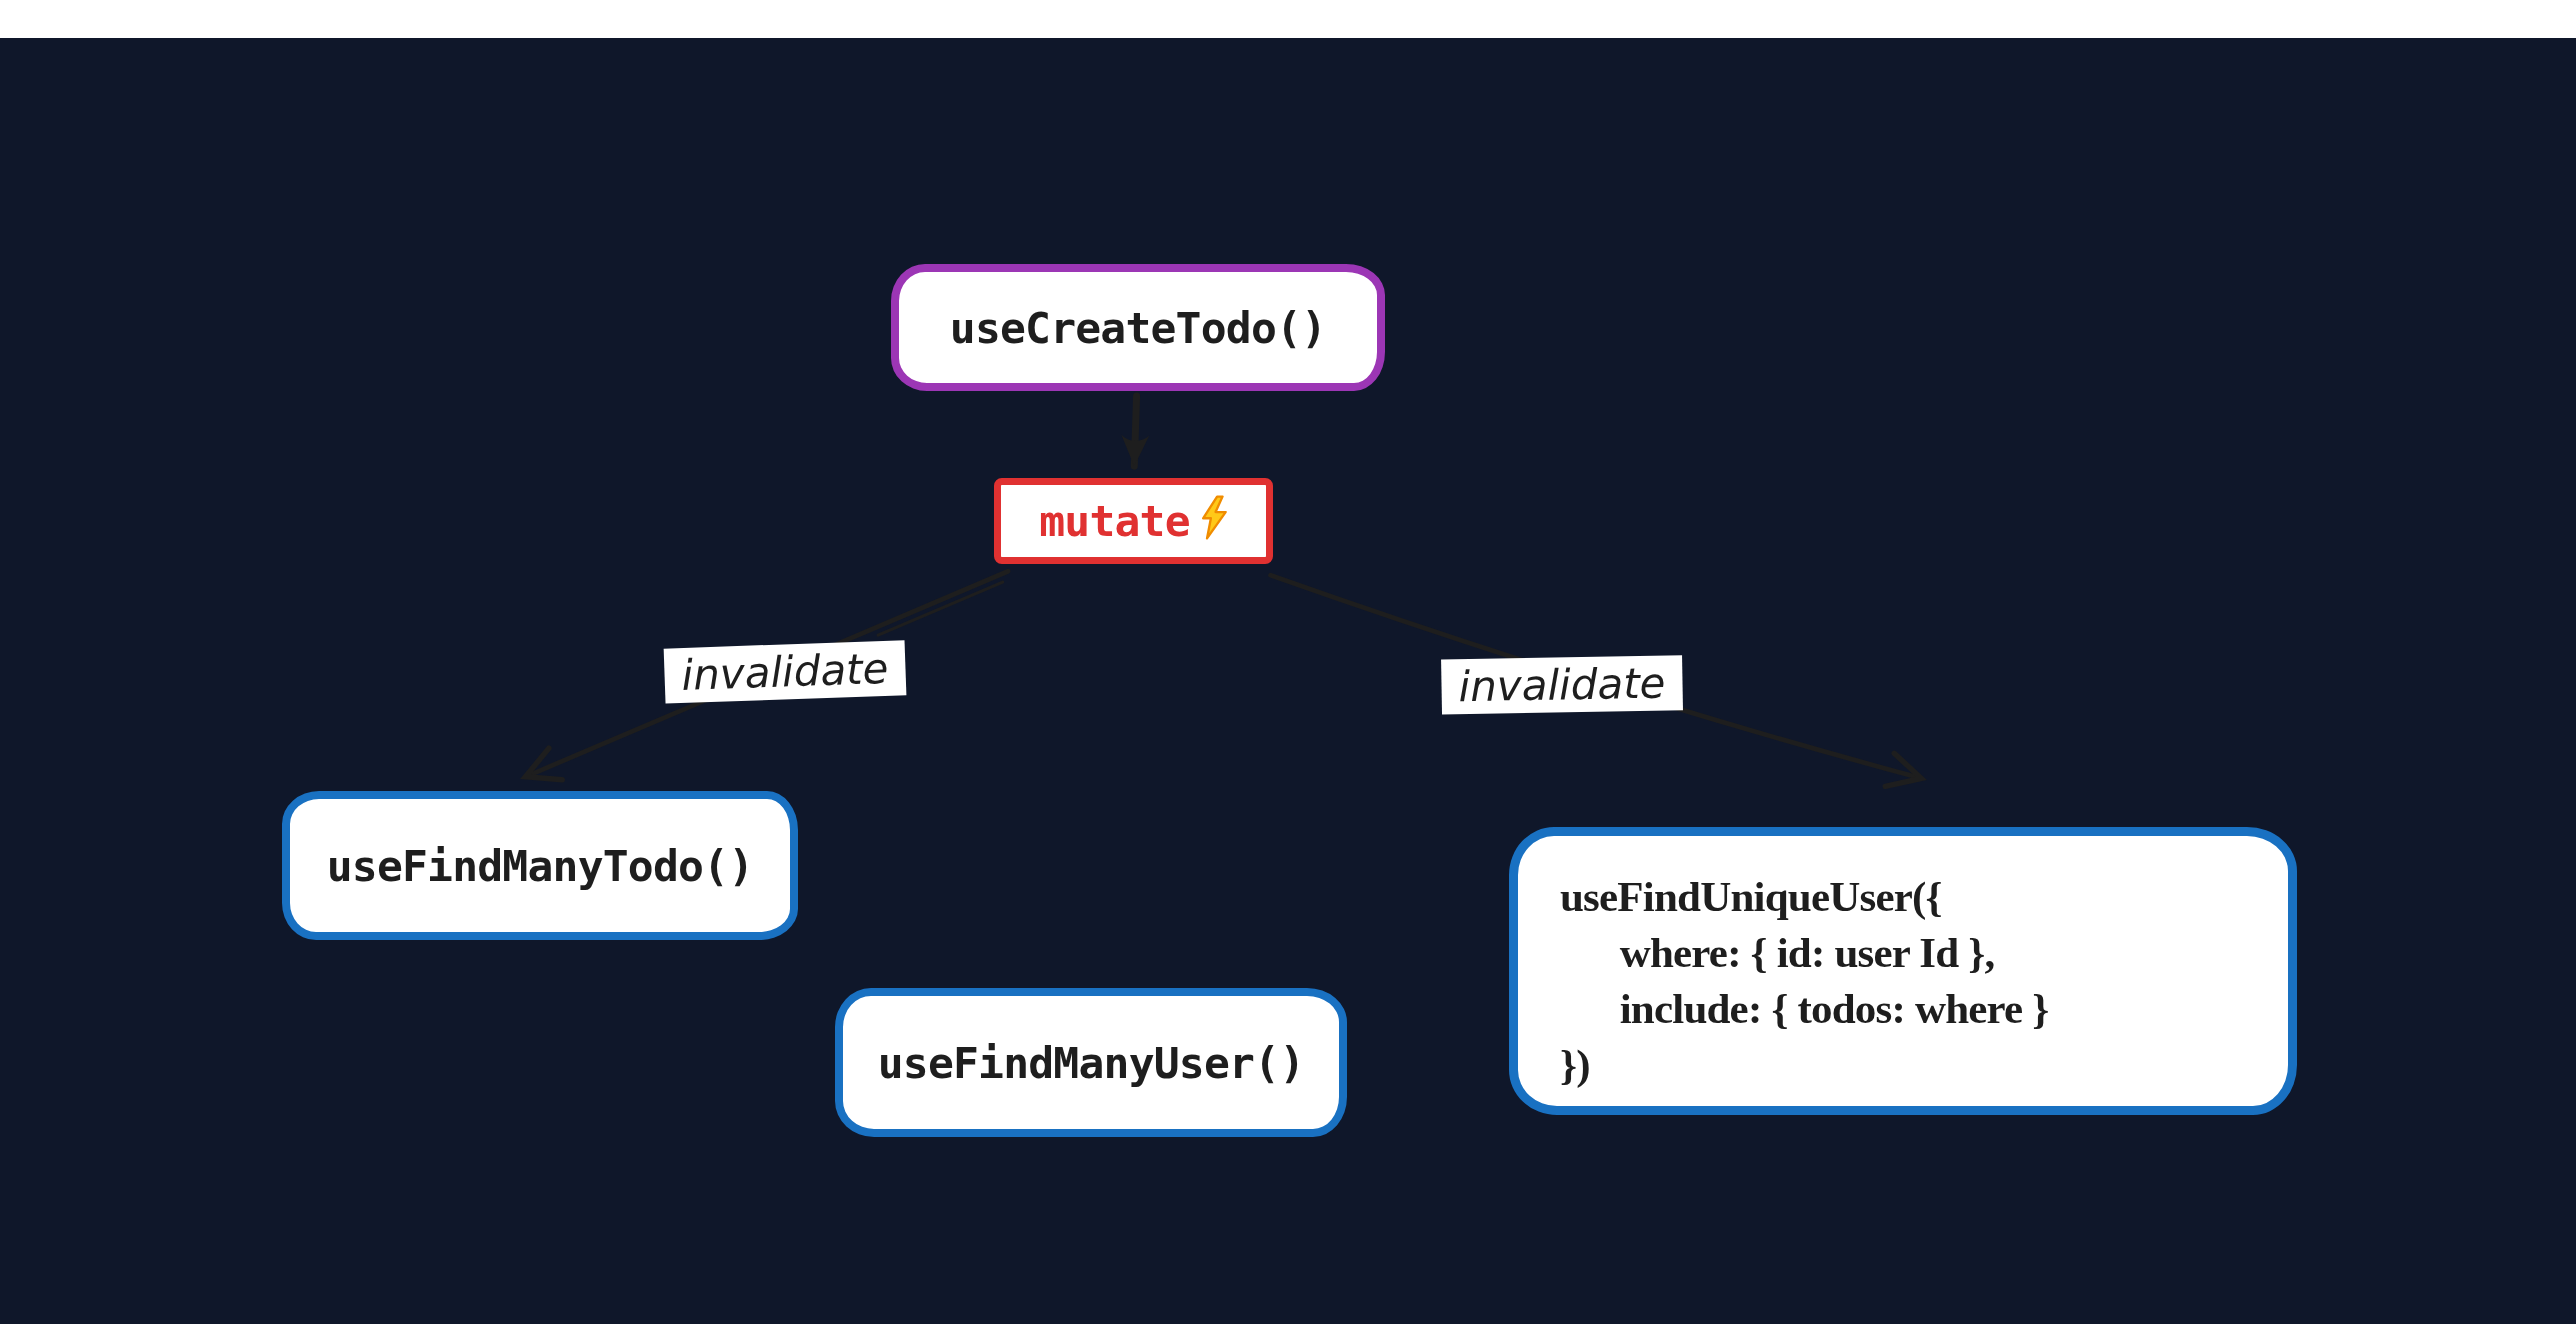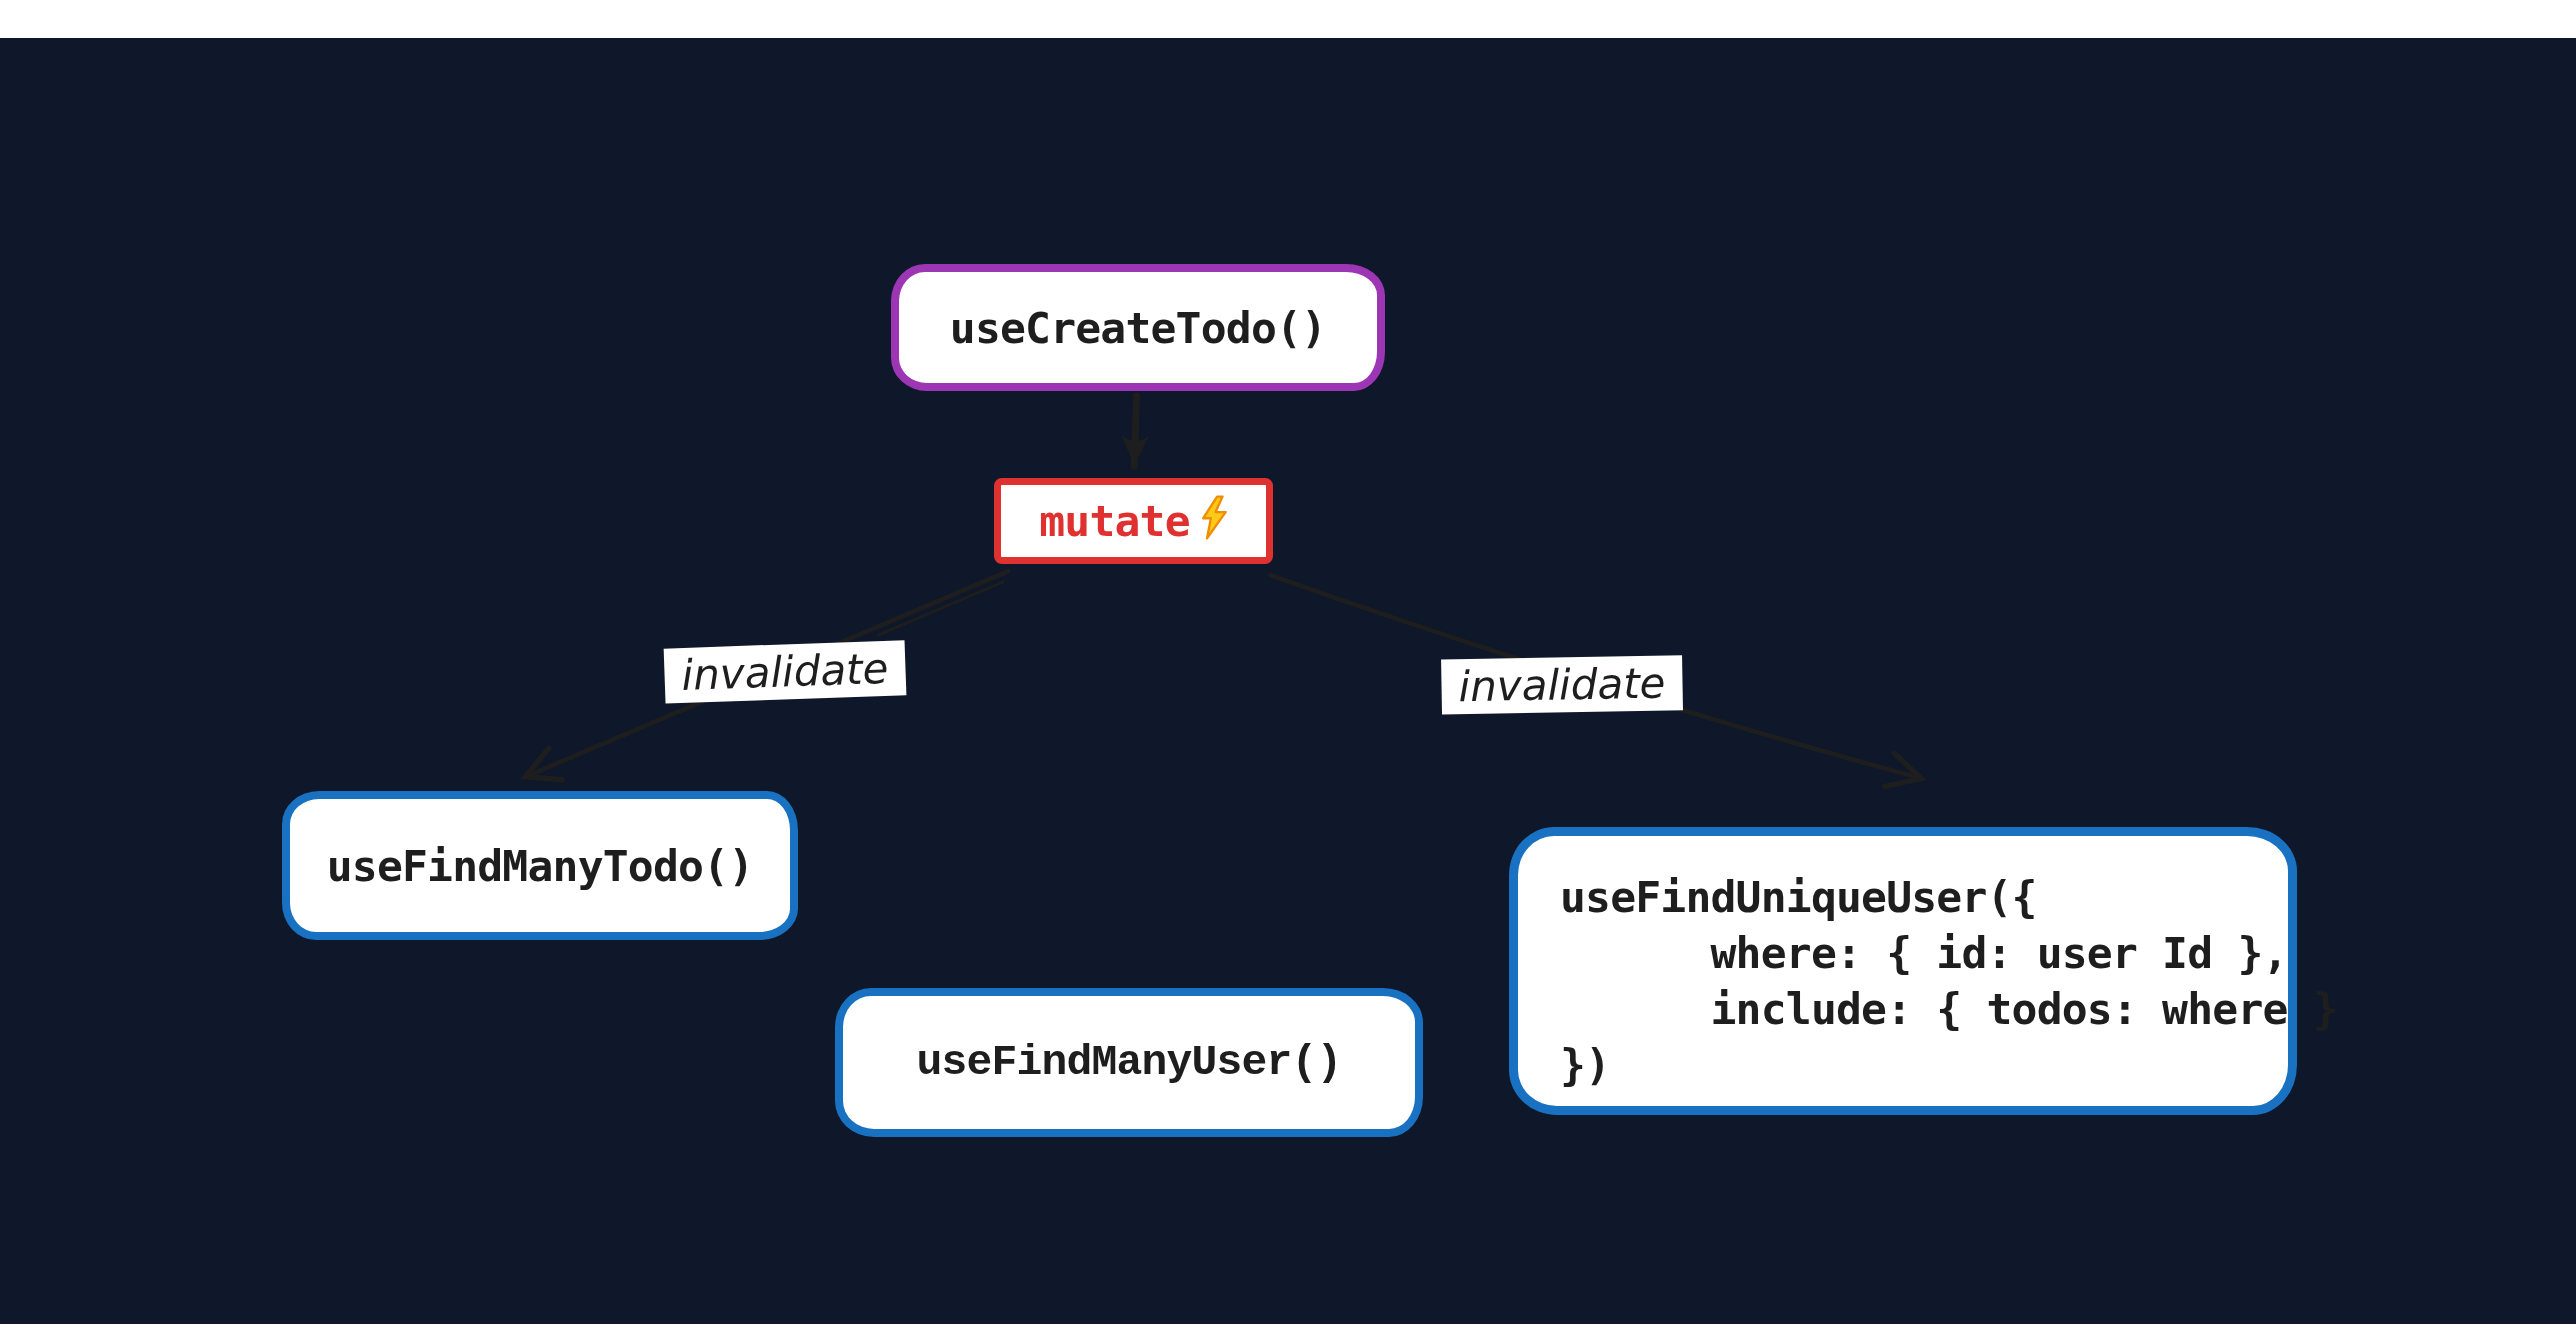--- a/index.html
+++ b/index.html
@@ -64,33 +64,33 @@
   
   .node-find-many-todo {
     left: 282px; top: 753px;
     width: 516px; height: 149px;
     border: 8.6px solid #1971c2;
     border-radius: 37px 31px 39px 34px / 33px 39px 31px 37px;
   }
   
   .node-find-many-user {
     left: 835px; top: 950px;
-    width: 588px; height: 149px;
+    width: 512px; height: 149px;
     border: 8.6px solid #1971c2;
     border-radius: 36px 40px 34px 39px / 39px 34px 40px 36px;
-    font-family: Liberation Mono, monospace;
   }
   
   .node-find-unique-user {
     left: 1509px; top: 789px;
     width: 788px; height: 288px;
     border: 9.3px solid #1971c2;
     border-radius: 45px 50px 44px 48px / 48px 44px 50px 45px;
     display: block;
     padding: 33px 0 8px 42px;
+    font-family: Liberation Serif, serif;
   }
   .code-line {
     font-size: 43px;
     line-height: 56px;
     font-weight: bold;
     color: #1e1e1e;
     letter-spacing: -0.8px;
     white-space: pre;
   }
   

